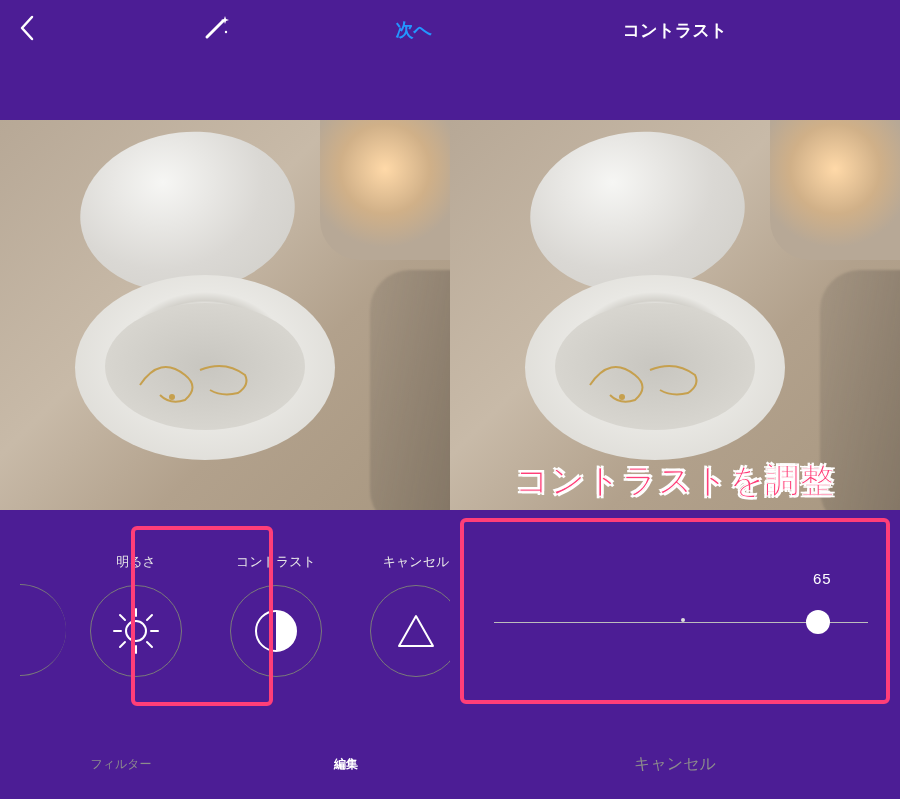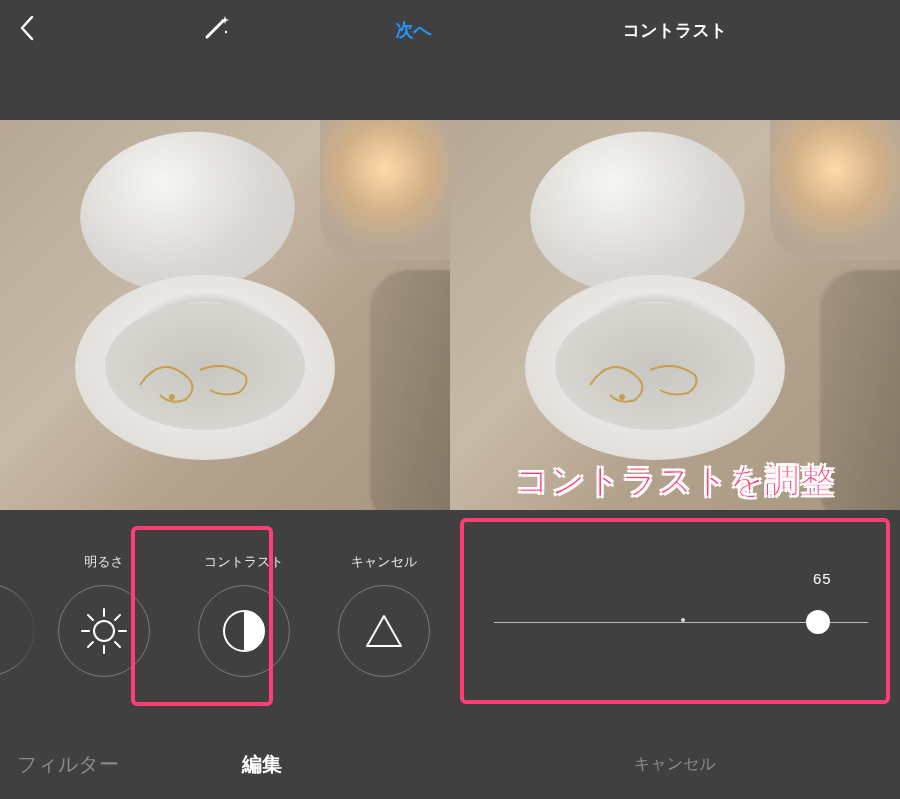--- a/index.html
+++ b/index.html
@@ -4,21 +4,21 @@
 <style>
   * { margin: 0; padding: 0; box-sizing: border-box; }
   body {
     width: 900px;
     height: 799px;
     display: flex;
     font-family: -apple-system, "Hiragino Sans", sans-serif;
     background: #000;
     overflow: hidden;
   }
-  .pane { width: 450px; height: 799px; position: relative; background: #404040; }
+  .pane { width: 450px; height: 799px; position: relative; background: #4c1d95; }
 
   
   .header {
     height: 60px;
     display: flex;
     align-items: center;
     justify-content: space-between;
     padding: 0 18px;
     color: #fff;
   }
@@ -57,21 +57,21 @@
   }
   .photo .glass{
     position:absolute; right:-40px; top:150px; width:120px; height:260px;
     background: linear-gradient(100deg, rgba(120,110,98,.25), rgba(90,80,70,.55));
     border-radius: 40px;
     filter: blur(1px);
   }
 
   .tools {
     position:absolute; left:0; right:0; top:530px; height:170px;
-    display:flex; align-items:center;
+    display:flex; align-items:center;padding-left:32px;
   }
   .tool {
     flex: 0 0 140px; text-align:center; color:#fff;
   }
   .tool.cut-left { flex:0 0 40px; margin-left:-6px;}
   .tool.cut-right { flex:0 0 40px; }
   .tool-label { font-size:13px; margin-bottom:14px; color:#e8e8e8; white-space:nowrap;}
   .tool-circle{
     width:92px; height:92px; border:1px solid #7a7a7a; border-radius:50%;
     margin:0 auto; display:flex; align-items:center; justify-content:center;
@@ -81,21 +81,21 @@
 
   .highlight {
     position:absolute; border:4px solid #ff3e78; border-radius:6px;
   }
   .hl-left { left:131px; top:526px; width:142px; height:180px; }
 
   .bottom-tabs{
     position:absolute; left:0; right:0; bottom:0; height:70px;
     display:flex; align-items:center;
   }
-  .bottom-tabs .tab{ flex:1; text-align:left; font-size:20px;margin-left:17px;}
+  .bottom-tabs .tab{ flex:1; text-align:center; font-size:12px;margin-left:17px;}
   .tab.inactive{ color:#8c8c8c; }
   .tab.active{ color:#fff; font-weight:700;}
 
   
   .header-c {
     height:60px; display:flex; align-items:center; justify-content:center; color:#fff;
     font-size:17px; font-weight:600;
   }
 
   .annot {

